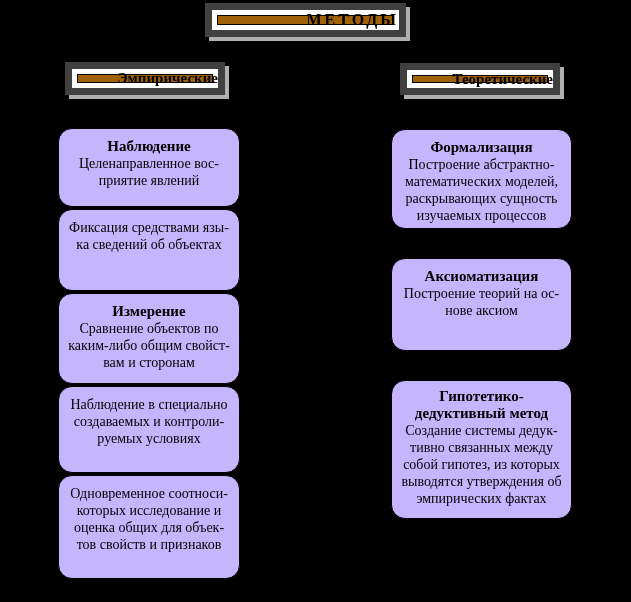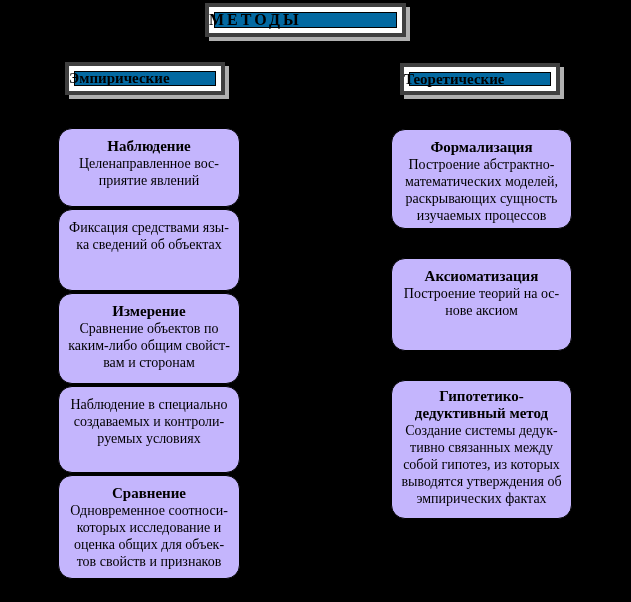--- a/index.html
+++ b/index.html
@@ -8,26 +8,26 @@
     width: 631px;
     height: 602px;
     background: #000000;
     font-family: "Liberation Serif", "DejaVu Serif", serif;
     color: #000000;
     overflow: hidden;
   }
   
   .box3d {
     position: absolute;
-    background: #0369a1;
-    border: 4px solid #404040;
+    background: #a16207;
+    border: 7px solid #404040;
     box-shadow: inset 0 0 0 5px #ffffff, inset 0 0 0 6px #000000, 4px 4px 0 0 #b0b0b0;
     display: flex;
     align-items: center;
-    justify-content: flex-start;
+    justify-content: flex-end;
     font-weight: bold;
     font-size: 15px;
     box-sizing: border-box;
     text-align: center;
   }
   #title-box { font-size: 16px; letter-spacing: 3px; }
   
   .card {
     position: absolute;
     background: #c4b5fd;
@@ -80,21 +80,20 @@
     <div class="card-desc">Сравнение объектов по
 каким-либо общим свойст-
 вам и сторонам</div>
   </div>
   <div class="card" style="left:58px; top:386px; width:182px; height:87px;">
     <div class="card-desc">Наблюдение в специально
 создаваемых и контроли-
 руемых условиях</div>
   </div>
   <div class="card" style="left:58px; top:475px; width:182px; height:104px;">
-    <div class="card-name">Сравнение</div>
     <div class="card-desc">Одновременное соотноси-
 которых исследование и
 оценка общих для объек-
 тов свойств и признаков</div>
   </div>
 
   <div class="card" style="left:391px; top:129px; width:181px; height:100px;">
     <div class="card-name">Формализация</div>
     <div class="card-desc">Построение абстрактно-
 математических моделей,

